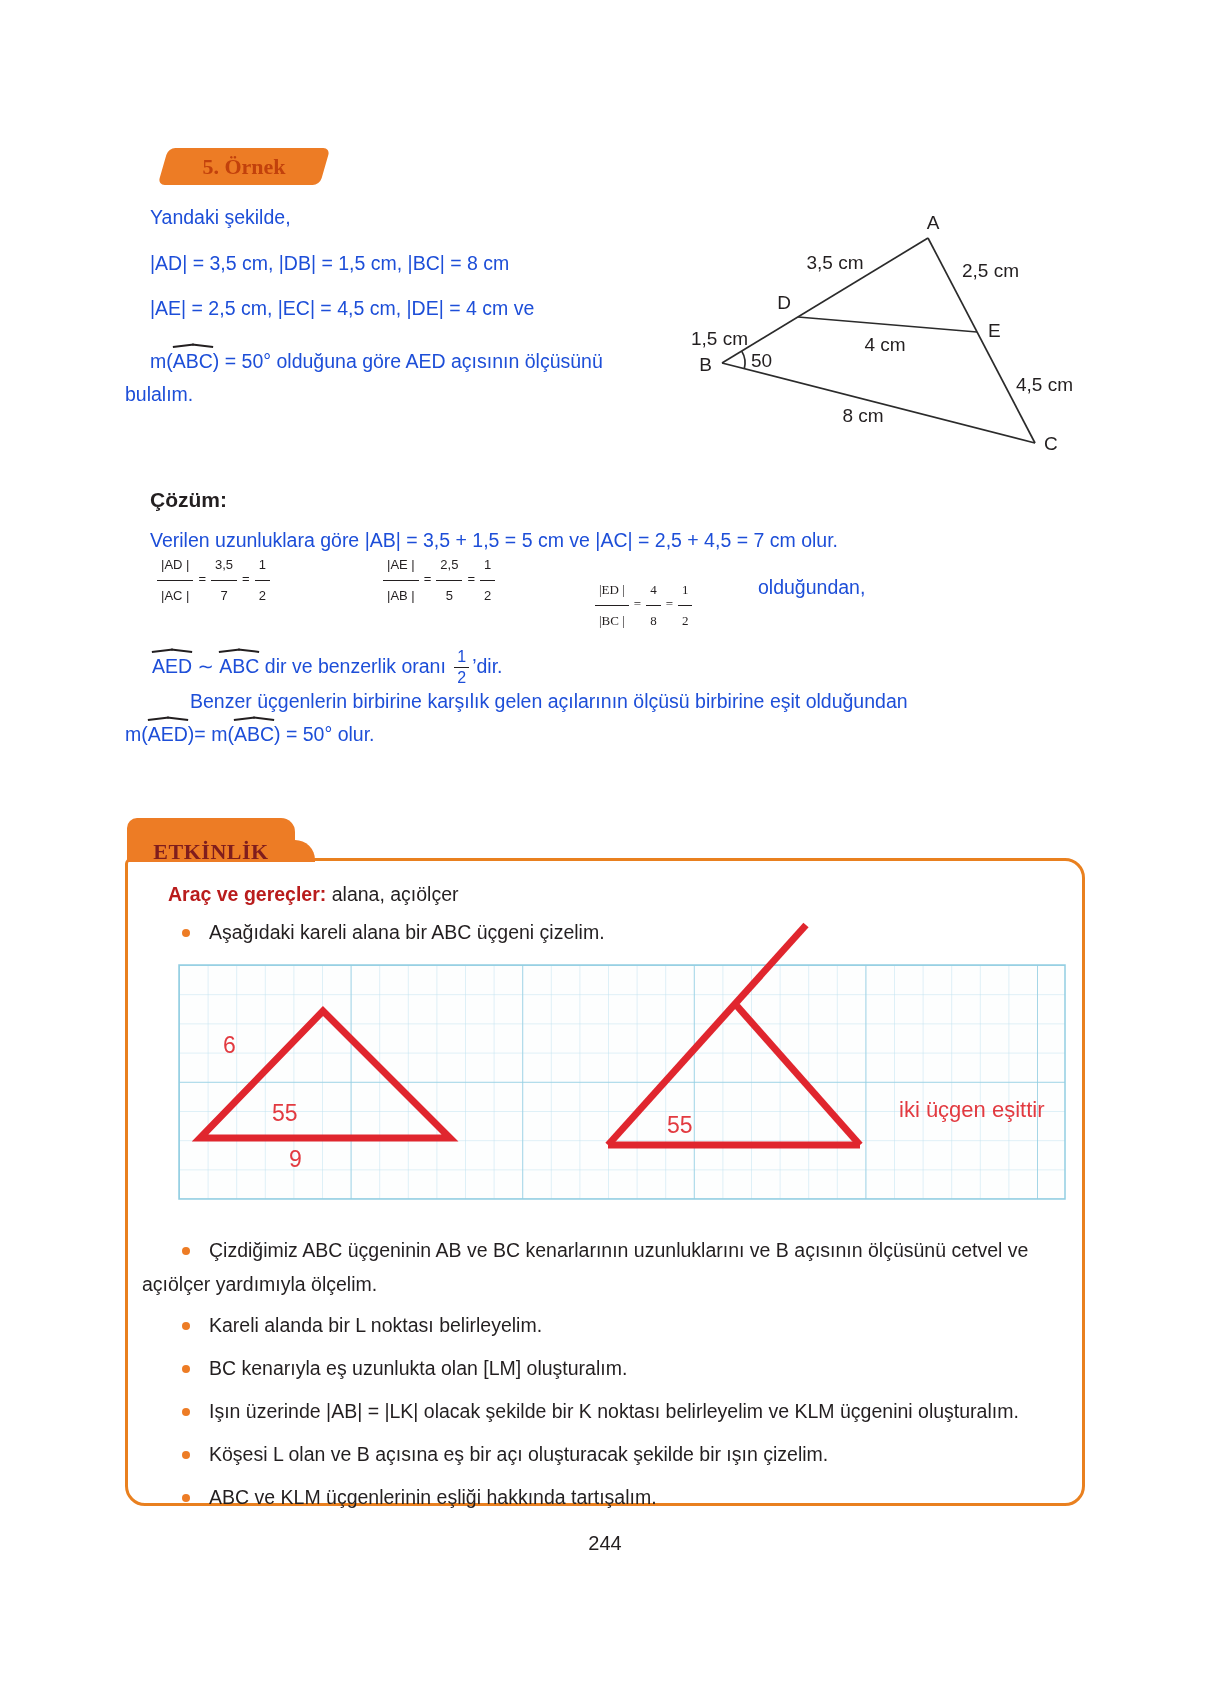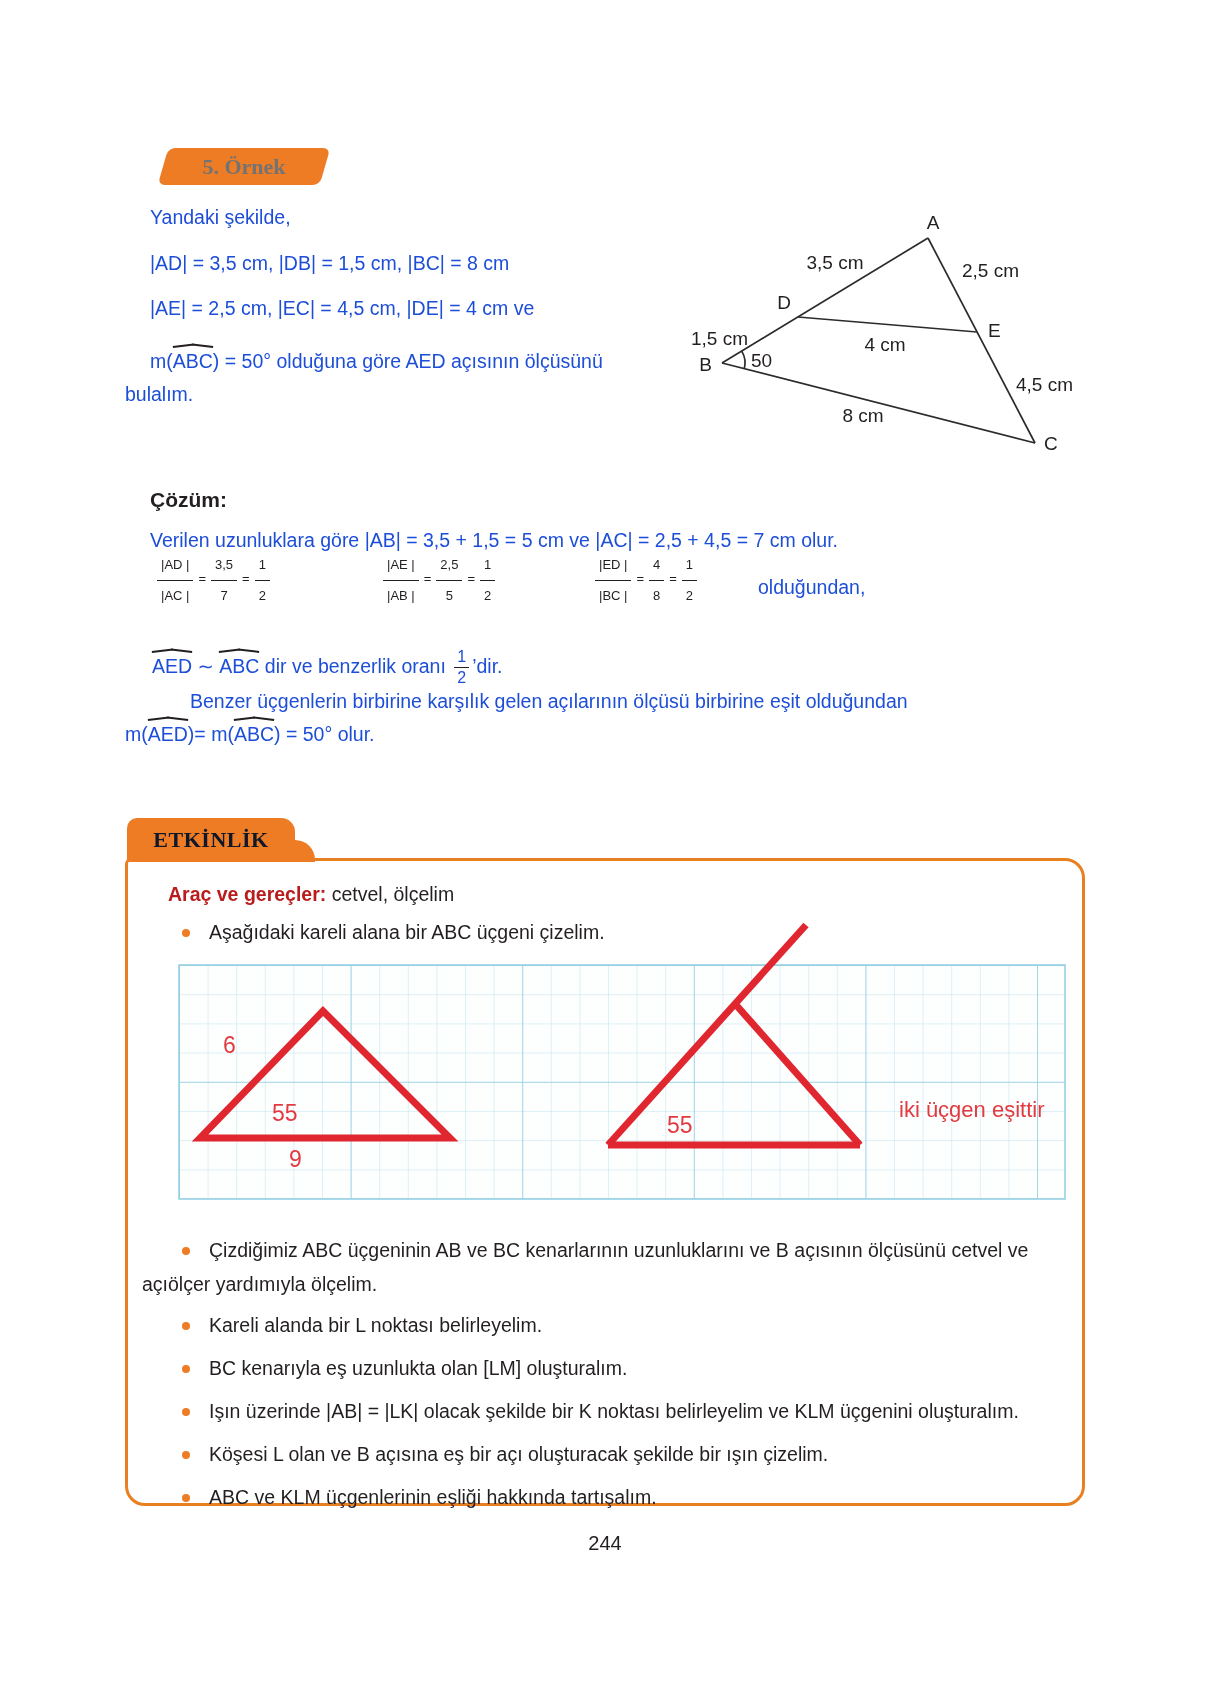--- a/index.html
+++ b/index.html
@@ -9,21 +9,21 @@
     position:relative; width:1210px; height:1683px; margin:0 auto;
     background:#ffffff; overflow:hidden;
   }
   .abs { position:absolute; }
   .t { font-size:19.5px; color:#1d4ed8; white-space:nowrap; }
 
   
   .ornek-tab { left:163px; top:148px; width:162px; height:37px; }
   .ornek-tab .skewbg { position:absolute; inset:0; background:#ED7C25; transform:skewX(-16deg); border-radius:7px; }
   .ornek-tab .lbl { position:relative; display:block; text-align:center; line-height:37px;
-    font-family:"Liberation Serif", serif; font-weight:bold; font-size:22px; color:#737373; }
+    font-family:"Liberation Serif", serif; font-weight:bold; font-size:22px; color:#c2410c; }
 
   
   .hat { position:relative; display:inline-block; }
   .hat::before, .hat::after { content:""; position:absolute; top:-4px; height:1.8px; background:#231F20; }
   .hat::before { left:0; width:53%; transform-origin:left bottom; transform:rotate(-7deg); }
   .hat::after  { right:0; width:53%; transform-origin:right bottom; transform:rotate(7deg); }
 
   
   .eqrow { font-size:13px; white-space:nowrap; }
   .frac { display:inline-block; text-align:center; vertical-align:middle; margin:0 5px; }
@@ -36,21 +36,21 @@
   .heading { font-weight:bold; font-size:21px; }
 
   
   .activity-box { left:125px; top:858px; width:960px; height:648px;
     border:3px solid #E9801F; border-radius:6px 20px 20px 20px; background:#ffffff; }
   .etkinlik-tab { left:127px; top:818px; width:168px; height:44px; background:#ED7C25;
     border-radius:10px 14px 0 0; z-index:3; }
   .etkinlik-tab::after { content:""; position:absolute; right:-20px; bottom:0; width:20px; height:22px;
     background:#ED7C25; border-top-right-radius:22px; }
   .etkinlik-tab .lbl { display:block; text-align:center; line-height:44px;
-    font-family:"Liberation Serif", serif; font-weight:bold; font-size:22px; color:#0f172a; letter-spacing:.5px; }
+    font-family:"Liberation Serif", serif; font-weight:bold; font-size:22px; color:#7f1d1d; letter-spacing:.5px;margin-top:12px; }
 
   .tools-line { left:40px; top:22px; font-size:19.5px; white-space:nowrap; }
   .tools-label { color:#b91c1c; font-weight:bold; }
 
   .bullets { position:absolute; left:14px; width:930px; }
   .bullets-top { top:56px; }
   .bullets-bottom { top:372px; }
   p.bullet { font-size:19.5px; line-height:34px; margin:0 0 9px; text-indent:40px; white-space:normal; }
   p.bullet.single { line-height:30px; margin-bottom:13px; }
   .dot { display:inline-block; width:8px; height:8px; border-radius:50%; background:#ED7C25;
@@ -102,21 +102,21 @@
 
   <div class="abs heading" style="left:150px; top:488px;">Çözüm:</div>
   <div class="abs t" style="left:150px; top:529px;">Verilen uzunluklara göre |AB| = 3,5 + 1,5 = 5 cm ve |AC| = 2,5 + 4,5 = 7 cm olur.</div>
 
   <div class="abs eqrow" style="left:152px; top:552px;">
     <span class="frac"><span class="fnum">|AD |</span><span class="fden">|AC |</span></span><span>=</span><span class="frac"><span class="fnum">3,5</span><span class="fden">7</span></span><span>=</span><span class="frac"><span class="fnum">1</span><span class="fden">2</span></span>
   </div>
   <div class="abs eqrow" style="left:378px; top:552px;">
     <span class="frac"><span class="fnum">|AE |</span><span class="fden">|AB |</span></span><span>=</span><span class="frac"><span class="fnum">2,5</span><span class="fden">5</span></span><span>=</span><span class="frac"><span class="fnum">1</span><span class="fden">2</span></span>
   </div>
-  <div class="abs eqrow" style="left:590px; top:552px;">
+  <div class="abs eqrow" style="left:590px; top:577px;font-family:Liberation Serif, serif;">
     <span class="frac"><span class="fnum">|ED |</span><span class="fden">|BC |</span></span><span>=</span><span class="frac"><span class="fnum">4</span><span class="fden">8</span></span><span>=</span><span class="frac"><span class="fnum">1</span><span class="fden">2</span></span>
   </div>
   <div class="abs t" style="left:758px; top:576px;">olduğundan,</div>
 
   <div class="abs t" style="left:152px; top:648px;">
     <span class="hat">AED</span>
     <span>∼</span>
     <span class="hat">ABC</span>
     <span>dir ve benzerlik  oranı</span>
     <span class="ifrac"><span class="fnum">1</span><span class="fden">2</span></span><span>’dir.</span>
@@ -125,21 +125,21 @@
   <div class="abs t" style="left:150px; top:690px;margin-left:40px;">Benzer üçgenlerin birbirine karşılık gelen açılarının ölçüsü birbirine eşit olduğundan</div>
   <div class="abs t" style="left:125px; top:723px;"><span>m(</span><span class="hat">AED</span><span>)= m(</span><span class="hat">ABC</span><span>) = 50° olur.</span></div>
 
   <div class="abs etkinlik-tab">
     <span class="lbl">ETKİNLİK</span>
   </div>
 
   <div class="abs activity-box">
 
     <div class="abs tools-line">
-      <span class="tools-label">Araç ve gereçler:</span><span> cetvel, ölçelim</span>
+      <span class="tools-label">Araç ve gereçler:</span><span> alana, açıölçer</span>
     </div>
 
     <div class="bullets bullets-top">
       <p class="bullet single"><span class="dot"></span><span>Aşağıdaki kareli alana bir ABC üçgeni çizelim.</span></p>
     </div>
 
     <svg class="abs" style="left:51px; top:104px; overflow:visible;" width="886" height="234" viewBox="0 0 886 234">
       <defs>
         <pattern id="gridSmall" width="28.6" height="29.2" patternUnits="userSpaceOnUse">
           <path d="M 28.6 0 L 0 0 0 29.2" fill="none" stroke="#BFE2EF" stroke-width="1"></path>

